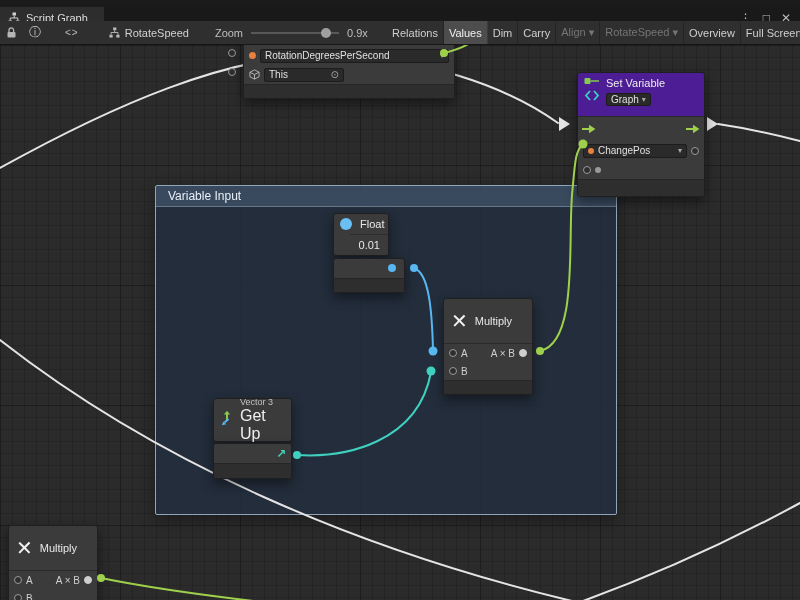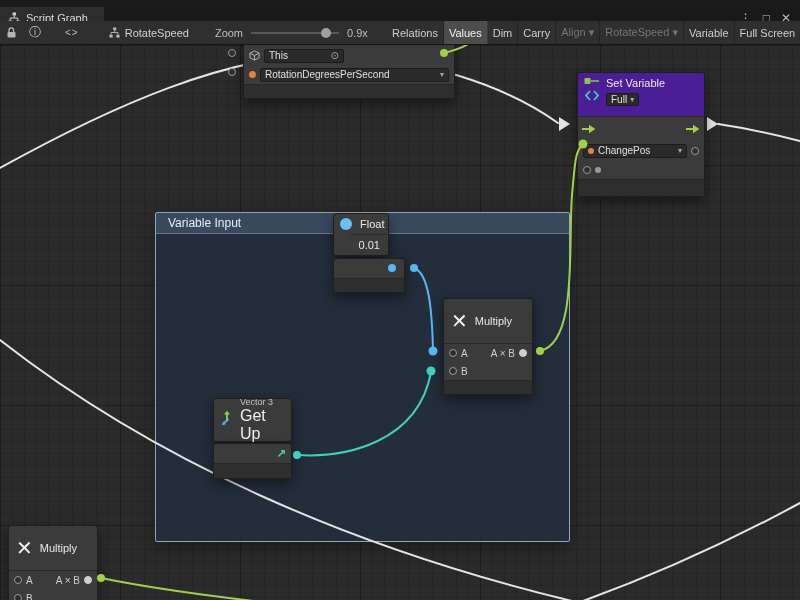--- a/index.html
+++ b/index.html
@@ -46,23 +46,23 @@
   svg.layer{position:absolute;top:0;left:0;pointer-events:none;}
   .w{fill:none;stroke:#e4e4e4;stroke-width:2;stroke-linecap:round;}
   .wf{fill:#e4e4e4;}
   .wg{fill:none;stroke:#9ed04c;stroke-width:2;stroke-linecap:round;}
   .cg{fill:#9ed04c;}
   .wb{fill:none;stroke:#58b7f0;stroke-width:2;stroke-linecap:round;}
   .cb{fill:#58b7f0;}
   .wt{fill:none;stroke:#3fd0c0;stroke-width:2;stroke-linecap:round;}
   .ct{fill:#3fd0c0;}
 
-  .group{position:absolute;left:155px;top:140px;width:415px;height:330px;
+  .group{position:absolute;left:155px;top:140px;width:462px;height:330px;
          background:rgba(34,46,64,.8);border:1px solid #91a6ba;border-radius:2px;
-         box-shadow:0 6px 16px rgba(0,0,0,.35);box-sizing:border-box;margin-top:27px;}
+         box-shadow:0 6px 16px rgba(0,0,0,.35);box-sizing:border-box;}
   .group-header{height:20px;background:rgba(84,108,138,.45);display:flex;align-items:center;
                 padding:0 12px;color:#e8eff7;font-size:12px;border-bottom:1px solid rgba(145,166,186,.5);}
 
   .node{position:absolute;background:#3b3b3b;border:1px solid #1f1f1f;border-radius:3px;
         box-shadow:0 5px 12px rgba(0,0,0,.45);color:#dcdcdc;box-sizing:border-box;}
   .nrow{display:flex;align-items:center;padding:0 5px;gap:4px;}
   .nfoot{height:13px;background:#2e2e2e;border-top:1px solid #262626;border-radius:0 0 3px 3px;}
   .chip{display:inline-flex;align-items:center;gap:4px;background:#2a2a2a;border:1px solid #1c1c1c;
         border-radius:2px;height:14px;padding:0 4px;font-size:10px;color:#e0e0e0;box-sizing:border-box;}
   .chip .dd{margin-left:auto;font-size:8px;color:#a8a8a8;}
@@ -169,21 +169,21 @@
       <span class="handle"></span>
     </span>
     <span class="zoom-val">0.9x</span>
     <div class="tb-buttons">
       <div class="tbb">Relations</div>
       <div class="tbb active">Values</div>
       <div class="tbb">Dim</div>
       <div class="tbb">Carry</div>
       <div class="tbb disabled">Align ▾</div>
       <div class="tbb disabled">RotateSpeed ▾</div>
-      <div class="tbb">Variable</div>
+      <div class="tbb">Overview</div>
       <div class="tbb">Full Screen</div>
     </div>
   </div>
 
   <div class="canvas">
 
     <div class="group">
       <div class="group-header">
         <span>Variable Input</span>
       </div>
@@ -196,55 +196,55 @@
       <path class="w" d="M718,79 C745,83 773,89 800,96"></path>
       <path class="w" d="M0,295 C160,420 360,505 572,556"></path>
       <path class="w" d="M583,556 C655,530 730,496 800,458"></path>
     </svg>
 
     <span class="freeport" style="left:228px;top:4px"></span>
     <span class="freeport" style="left:228px;top:23px"></span>
 
     <div class="node getvar">
       <div class="nrow">
-        <span>
-          <svg width="11" height="11" viewBox="0 0 12 12">
-              <path d="M6 1 L11 3.5 V8.5 L6 11 L1 8.5 V3.5 Z" fill="none" stroke="#b9b9b9"></path>
-              <path d="M1 3.5 L6 6 L11 3.5 M6 6 V11" fill="none" stroke="#b9b9b9"></path>
-            </svg>
-        </span>
-        <span class="chip" style="width:80px;flex:none">
-          <span>This</span>
-          <span class="picker">⊙</span>
-        </span>
-      </div>
-      <div class="nrow">
         <span class="vdot"></span>
         <span class="chip">
           <span>RotationDegreesPerSecond</span>
           <span class="dd">▾</span>
+        </span>
+      </div>
+      <div class="nrow">
+        <span>
+          <svg width="11" height="11" viewBox="0 0 12 12">
+              <path d="M6 1 L11 3.5 V8.5 L6 11 L1 8.5 V3.5 Z" fill="none" stroke="#b9b9b9"></path>
+              <path d="M1 3.5 L6 6 L11 3.5 M6 6 V11" fill="none" stroke="#b9b9b9"></path>
+            </svg>
+        </span>
+        <span class="chip" style="width:80px;flex:none">
+          <span>This</span>
+          <span class="picker">⊙</span>
         </span>
       </div>
       <div class="nfoot"></div>
     </div>
 
     <div class="node setvar">
       <div class="sv-head">
         <span>
           <svg width="16" height="30" viewBox="0 0 16 30">
               <rect x="0.5" y="1" width="6" height="6" rx="1" fill="#86c94f"></rect>
               <path d="M6.5 4 H15" stroke="#86c94f" stroke-width="1.5"></path>
               <path d="M6 14 L2 18.5 L6 23" fill="none" stroke="#3fd0c0" stroke-width="1.8"></path>
               <path d="M10 14 L14 18.5 L10 23" fill="none" stroke="#3fd0c0" stroke-width="1.8"></path>
             </svg>
         </span>
         <div>
           <div class="sv-title">Set Variable</div>
           <span class="chip scope-chip">
-            <span>Full</span>
+            <span>Graph</span>
             <span class="dd">▾</span>
           </span>
         </div>
       </div>
       <div class="sv-flow">
         <span>
           <svg width="14" height="10" viewBox="0 0 14 10">
               <path d="M0 5 H7" stroke="#9ed04c" stroke-width="2"></path>
               <path d="M7 0.8 L13.4 5 L7 9.2 Z" fill="#9ed04c"></path>
             </svg>

